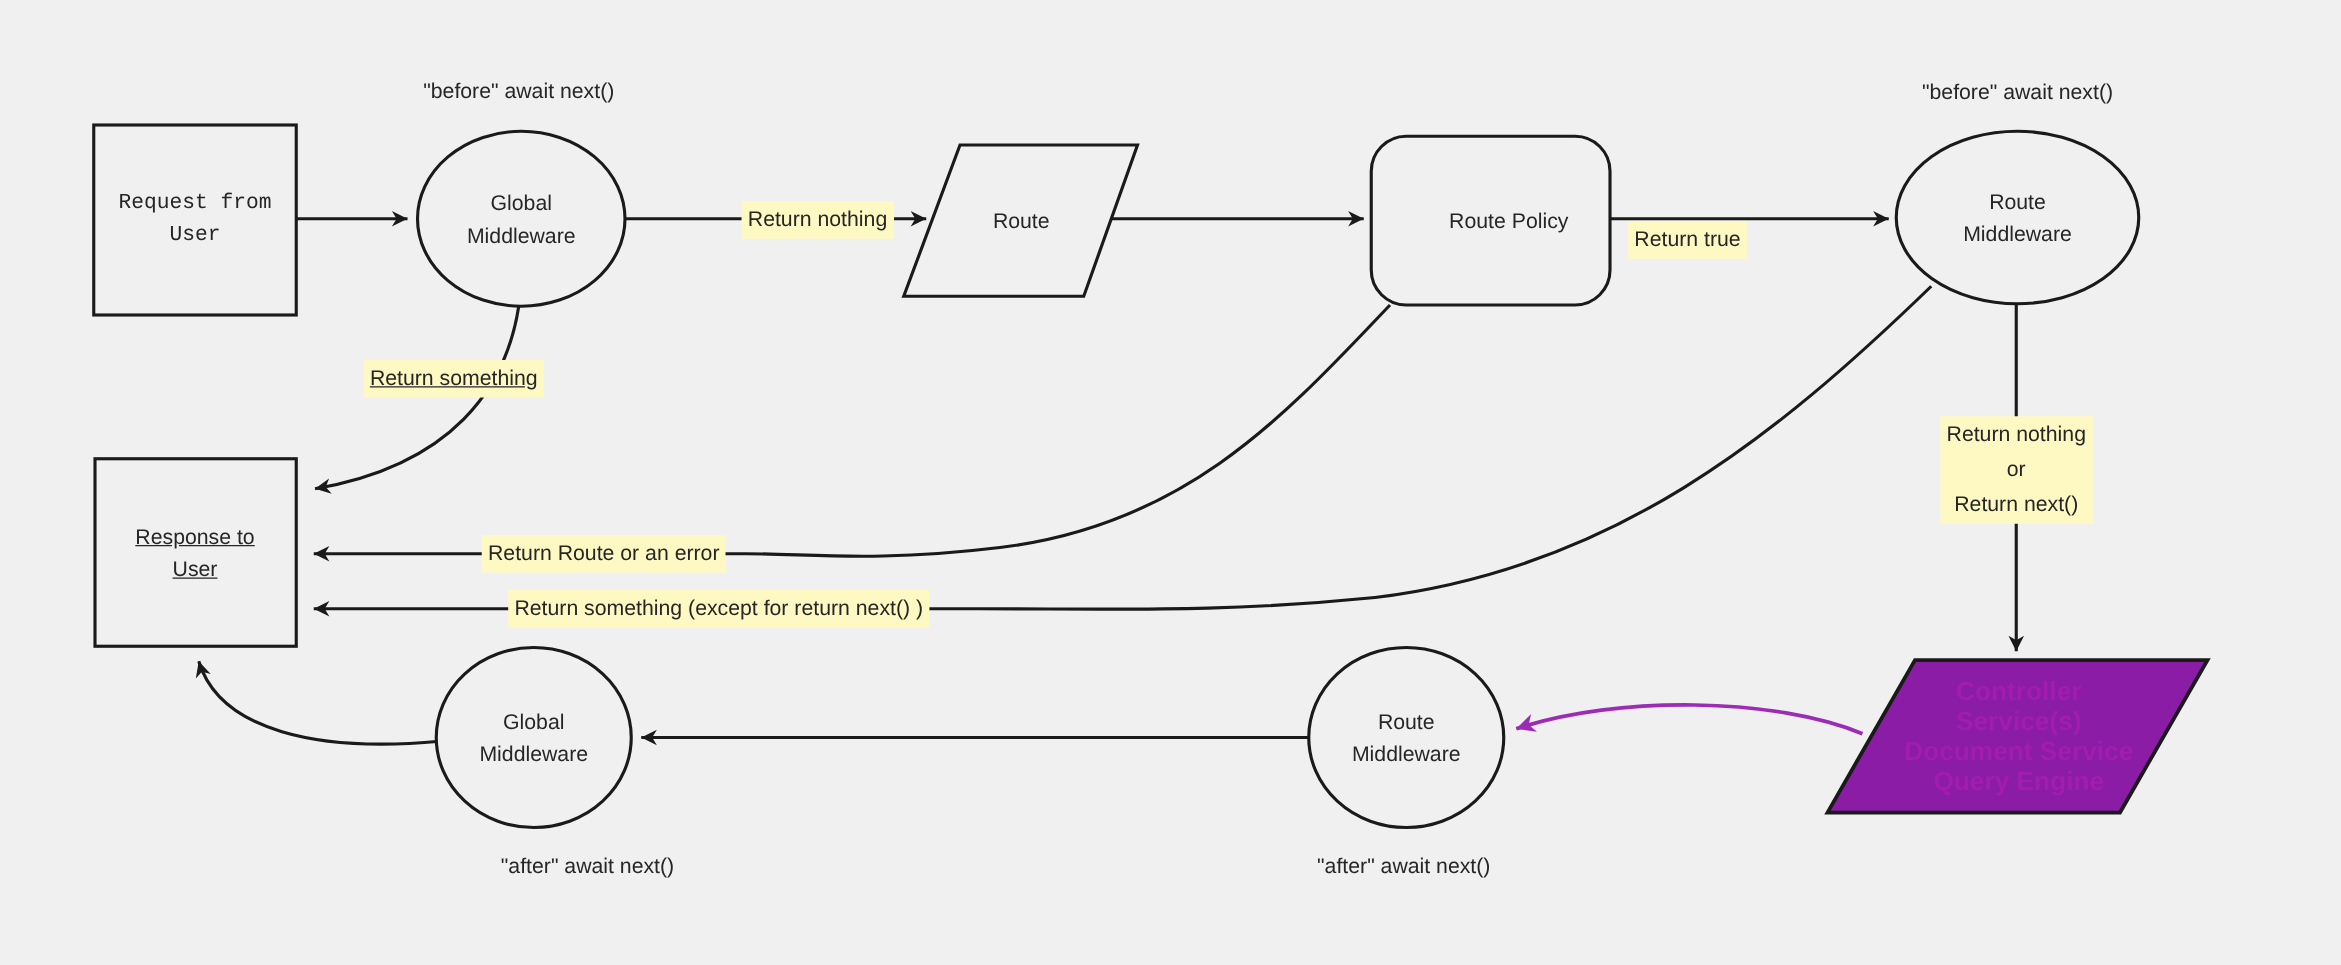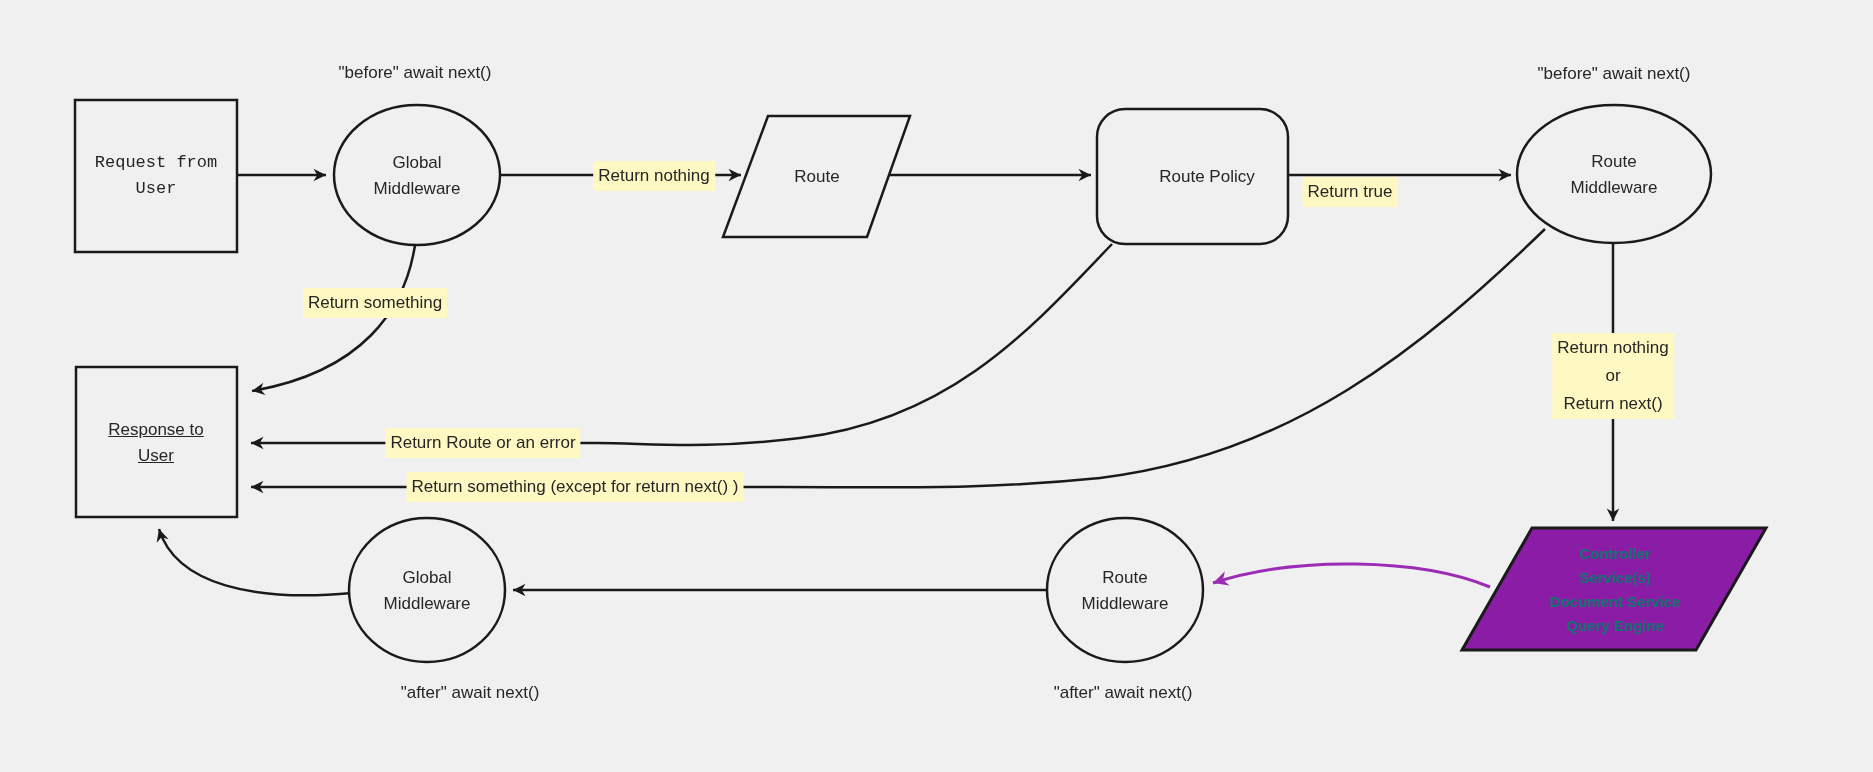--- a/index.html
+++ b/index.html
@@ -23,23 +23,23 @@
   }
   .edge-lbl{
     background:#fef9c3;
     padding:1px 5px;
     line-height:28px;
     z-index:3;
   }
   .free-lbl{z-index:2;}
   .node-lbl{z-index:4;}
   .controller-lbl{
-    color:#0f766e;
+    color:#a21caf;
     font-weight:bold;
-    font-size:15px;
+    font-size:21px;
     line-height:24px;
   }
 </style>
 </head>
 <body>
 
 <div id="canvas">
 
   <svg id="diagram-svg" width="1873" height="772" viewBox="0 0 1873 772">
     <defs>
@@ -97,20 +97,20 @@
 Document Service
 Query Engine</div>
 
   <div class="lbl free-lbl" style="left:415px;top:73px;">"before" await next()</div>
   <div class="lbl free-lbl" style="left:1614px;top:74px;">"before" await next()</div>
   <div class="lbl free-lbl" style="left:470px;top:693px;">"after" await next()</div>
   <div class="lbl free-lbl" style="left:1123px;top:693px;">"after" await next()</div>
 
   <div class="lbl edge-lbl" style="left:654px;top:176px;">Return nothing</div>
   <div class="lbl edge-lbl" style="left:1350px;top:192px;">Return true</div>
-  <div class="lbl edge-lbl" style="left:375px;top:303px;">Return something</div>
+  <div class="lbl edge-lbl" style="left:363px;top:303px;text-decoration:underline;">Return something</div>
   <div class="lbl edge-lbl" style="left:483px;top:443px;">Return Route or an error</div>
   <div class="lbl edge-lbl" style="left:575px;top:487px;">Return something (except for return next() )</div>
   <div class="lbl edge-lbl" style="left:1613px;top:376px;">Return nothing
 or
 Return next()</div>
 
 </div>
 
 </body></html>

